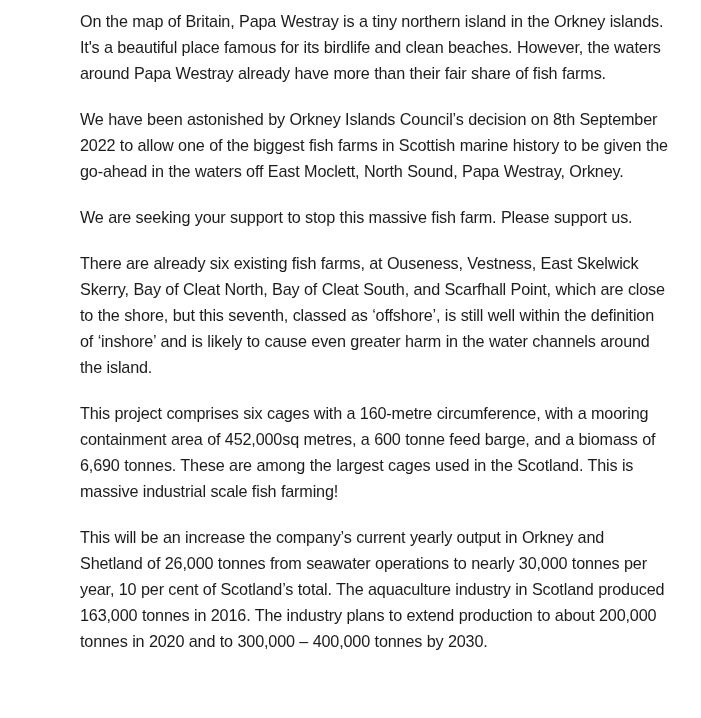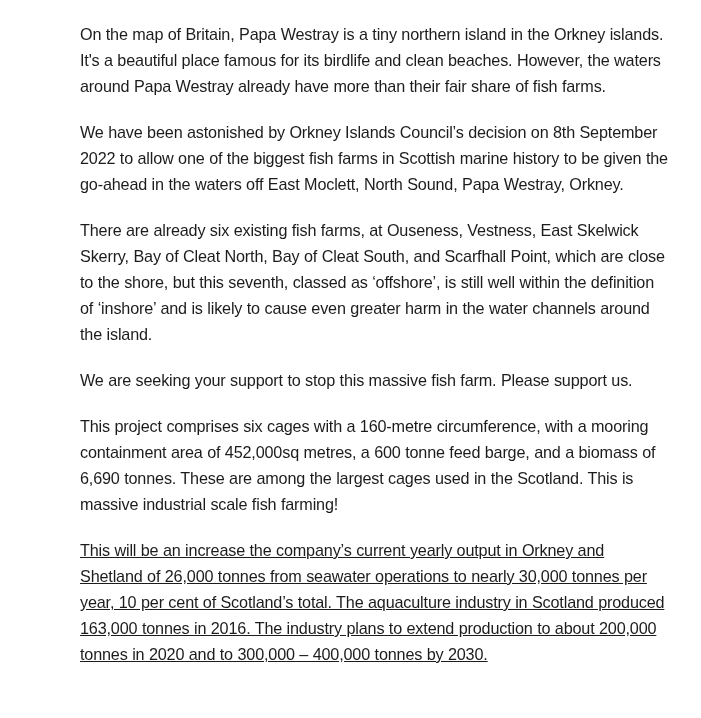--- a/index.html
+++ b/index.html
@@ -12,39 +12,37 @@
     height: 718px;
     overflow: hidden;
     font-family: "Liberation Sans", sans-serif;
     color: #1c1c1c;
     -webkit-font-smoothing: antialiased;
   }
   #doc-root {
     box-sizing: border-box;
     width: 701px;
     padding: 8px 33px 0 80px;
-    margin-top: 13px;
   }
   .para {
     margin: 0 0 20px 0;
     font-size: 16.2px;
     line-height: 26px;
     letter-spacing: -0.01em;
     word-spacing: 0.01em;
     text-align: left;
     color: #1c1c1c;
   }
   .para:last-child {
     margin-bottom: 0;
-    text-decoration: underline;
   }
 </style>
 </head>
 <body>
 
 <div id="doc-root">
   <p class="para">On the map of Britain, Papa Westray is a tiny northern island in the Orkney islands. It's a beautiful place famous for its birdlife and clean beaches. However, the waters around Papa Westray already have more than their fair share of fish farms.</p>
   <p class="para">We have been astonished by Orkney Islands Council’s decision on 8th September 2022 to allow one of the biggest fish farms in Scottish marine history to be given the go-ahead in the waters off East Moclett, North Sound, Papa Westray, Orkney.</p>
+  <p class="para">We are seeking your support to stop this massive fish farm. Please support us.</p>
   <p class="para">There are already six existing fish farms, at Ouseness, Vestness, East Skelwick Skerry, Bay of Cleat North, Bay of Cleat South, and Scarfhall Point, which are close to the shore, but this seventh, classed as ‘offshore’, is still well within the definition of ‘inshore’ and is likely to cause even greater harm in the water channels around the island.</p>
-  <p class="para">We are seeking your support to stop this massive fish farm. Please support us.</p>
   <p class="para">This project comprises six cages with a 160-metre circumference, with a mooring containment area of 452,000sq metres, a 600 tonne feed barge, and a biomass of 6,690 tonnes. These are among the largest cages used in the Scotland. This is massive industrial scale fish farming!</p>
   <p class="para">This will be an increase the company’s current yearly output in Orkney and Shetland of 26,000 tonnes from seawater operations to nearly 30,000 tonnes per year, 10 per cent of Scotland’s total. The aquaculture industry in Scotland produced 163,000 tonnes in 2016. The industry plans to extend production to about 200,000 tonnes in 2020 and to 300,000 – 400,000 tonnes by 2030.</p>
 </div>
 
 </body></html>

